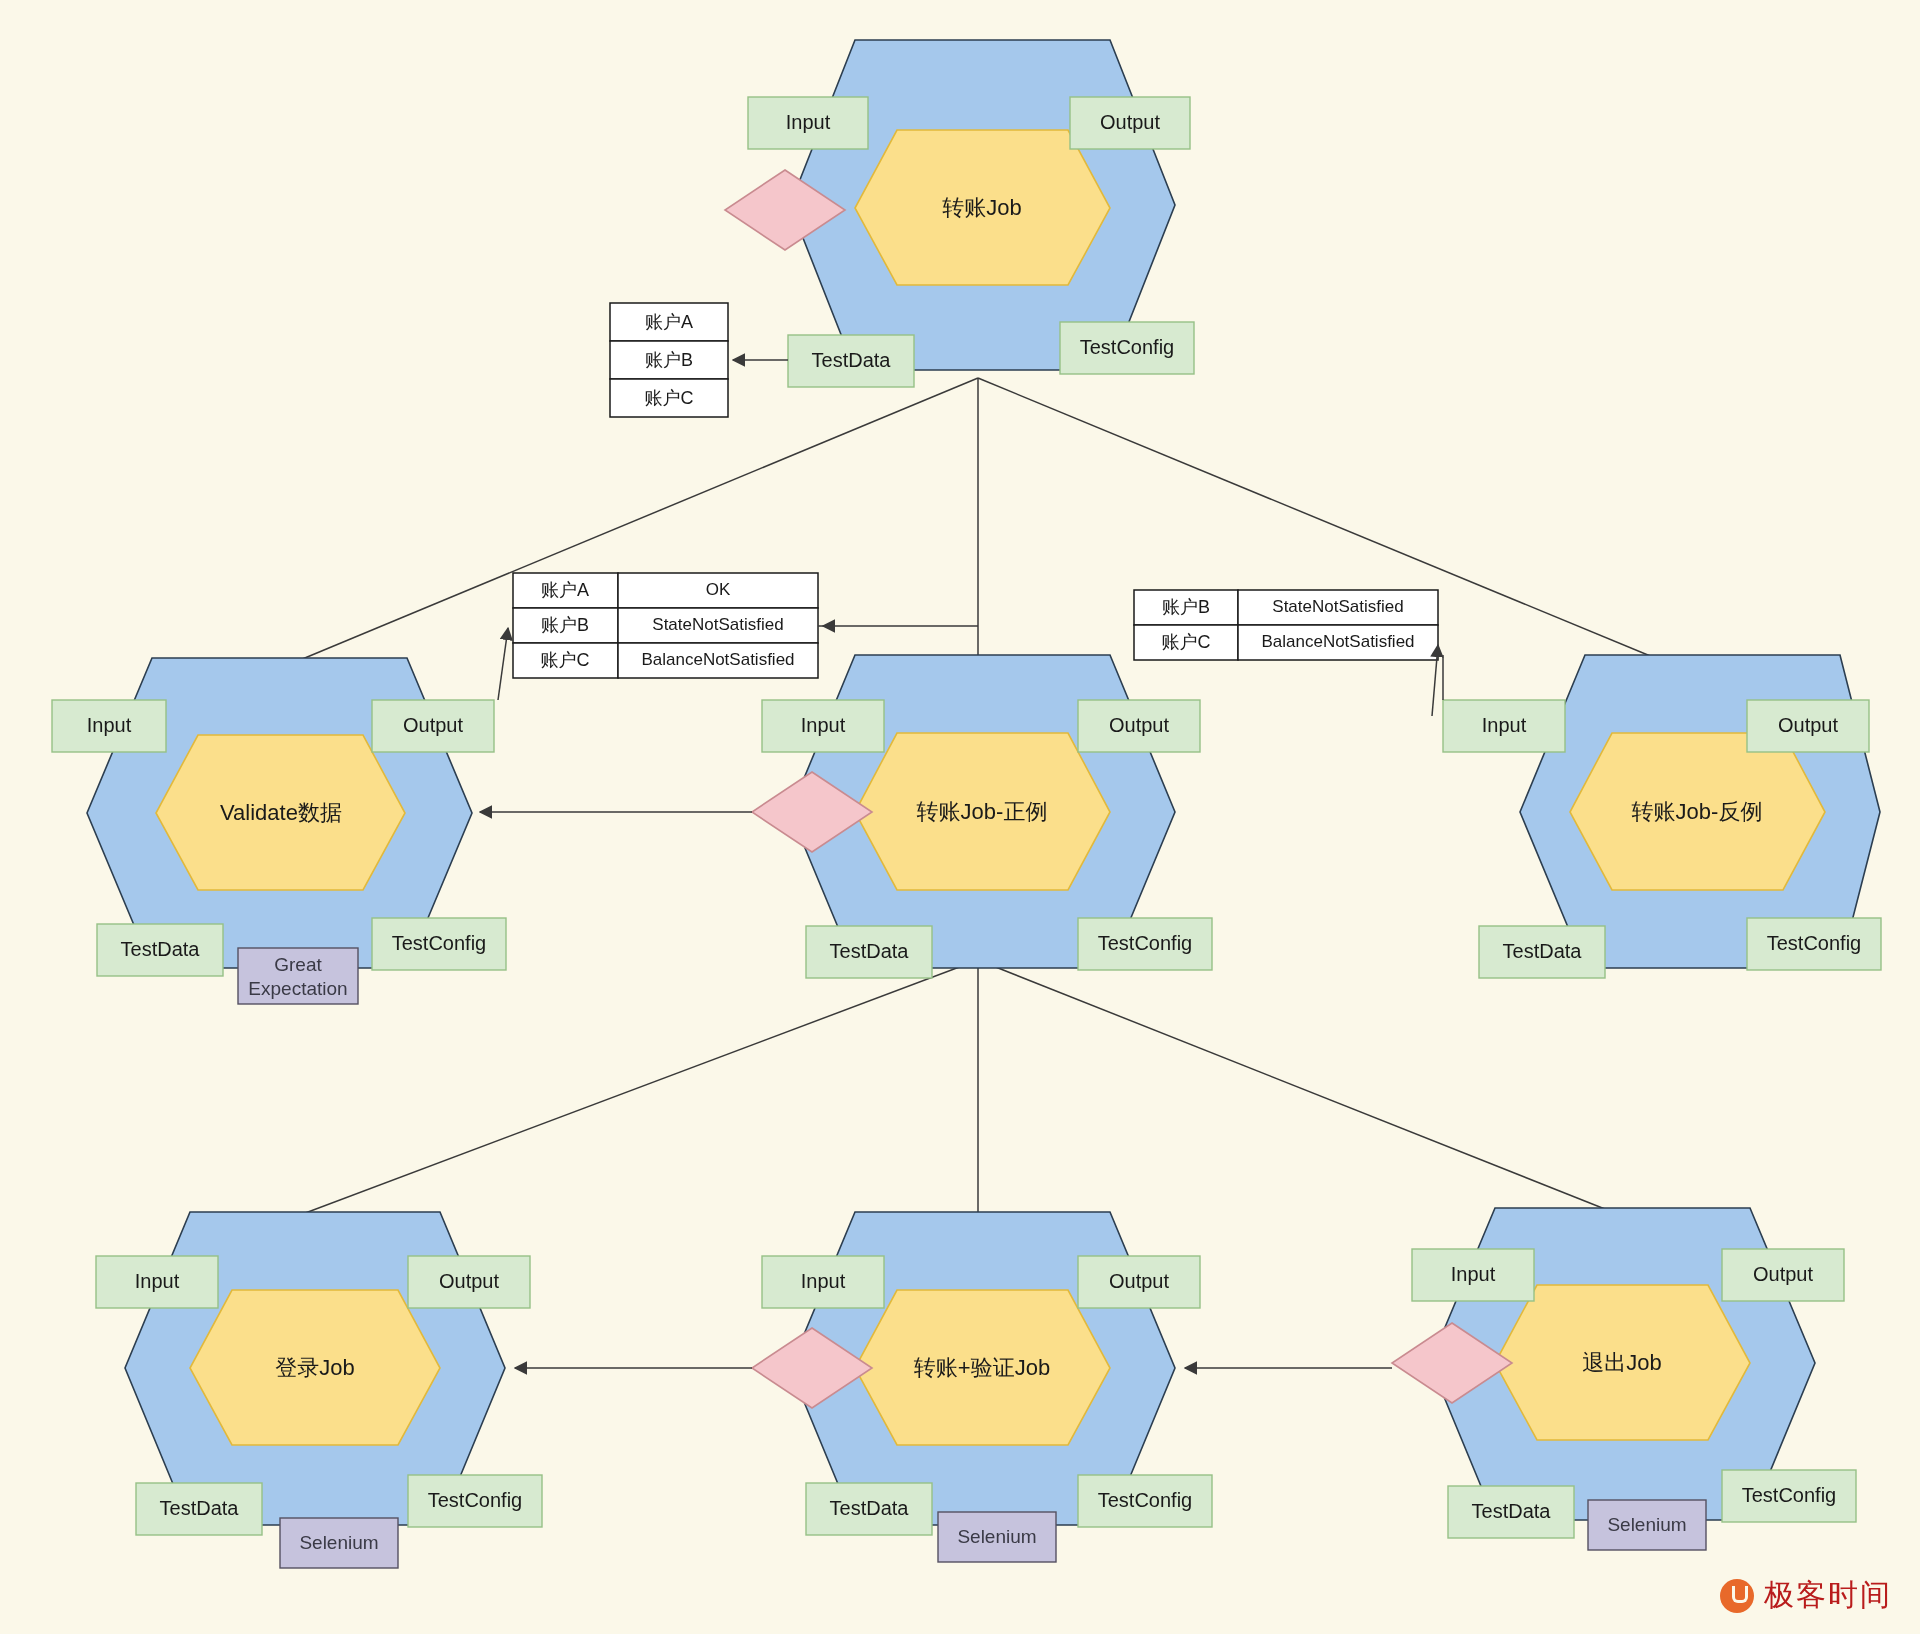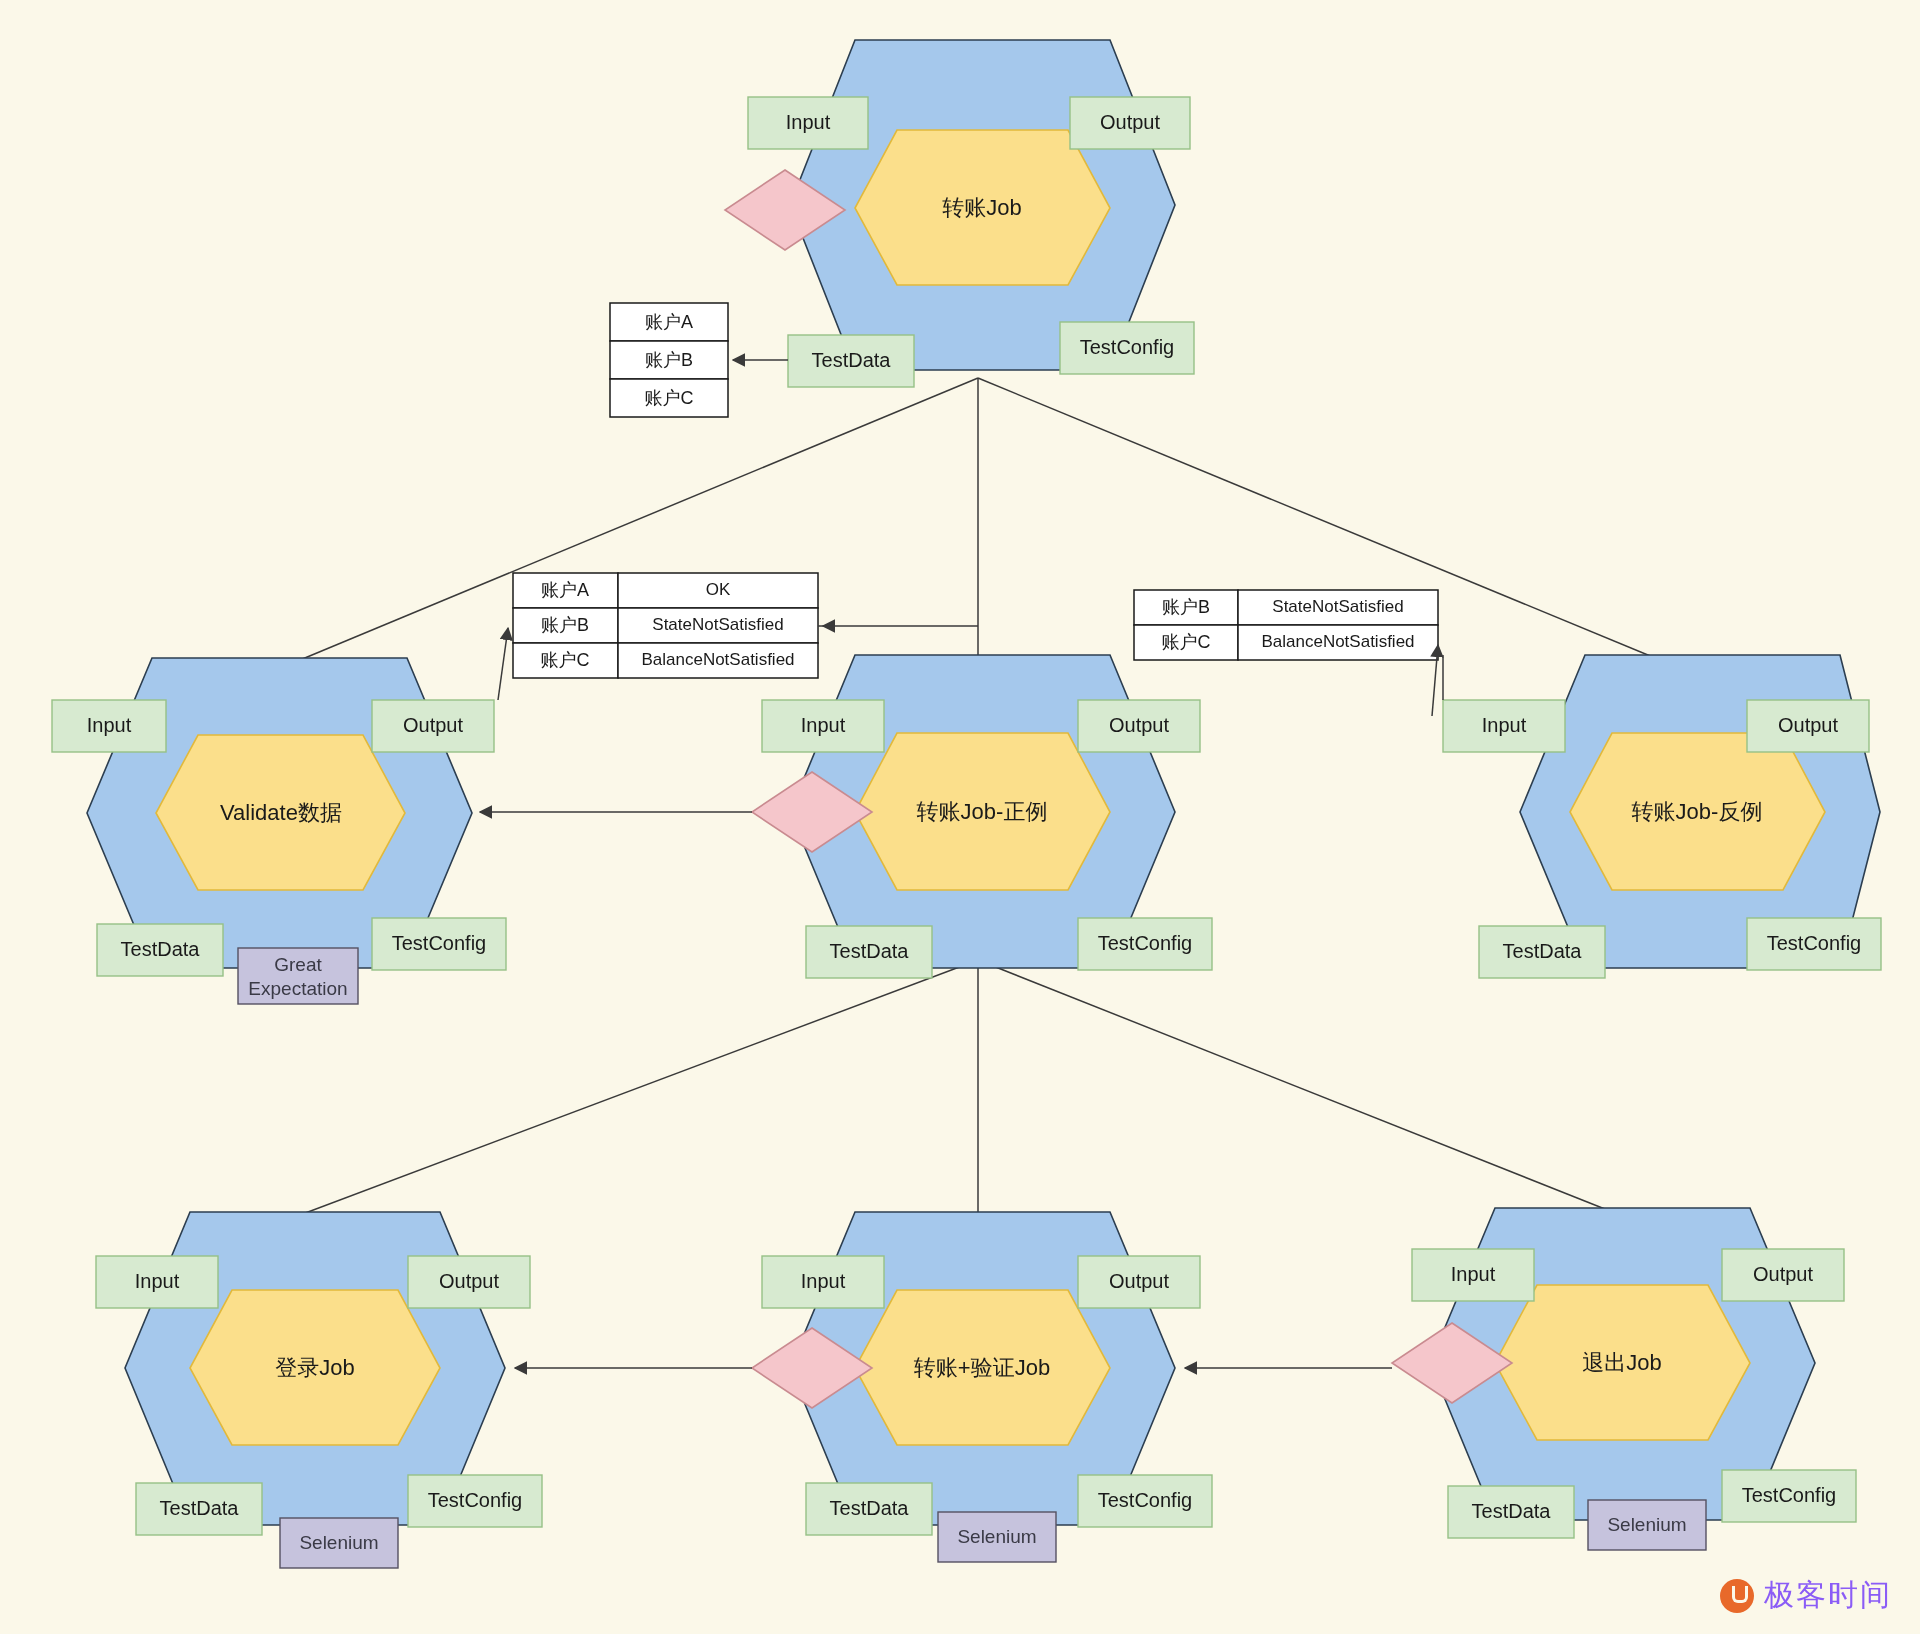--- a/index.html
+++ b/index.html
@@ -22,21 +22,21 @@
   .lbl{font-family:"Liberation Sans","DejaVu Sans",sans-serif;fill:#1a1a1a;text-anchor:middle;dominant-baseline:middle;}
   .lbl-port{font-size:20px;}
   .lbl-hex{font-size:22px;}
   .lbl-tool{font-size:19px;fill:#3a3a46;}
   .lbl-cell{font-size:18px;}
   .lbl-cell-sm{font-size:17px;}
   .wm{position:absolute;right:28px;bottom:18px;display:flex;align-items:center;gap:10px;}
   .wm-logo{width:34px;height:34px;border-radius:50%;background:#e8692a;position:relative;}
   .wm-logo:after{content:"";position:absolute;left:12px;top:7px;width:10px;height:14px;
       border:3px solid #fbf8e9;border-top:none;border-radius:0 0 6px 6px;}
-  .wm-text{font-size:30px;color:#8b5cf6;letter-spacing:2px;font-family:"DejaVu Sans",sans-serif;}
+  .wm-text{font-size:30px;color:#b91c1c;letter-spacing:2px;font-family:"DejaVu Sans",sans-serif;}
 </style>
 </head>
 <body>
 
 <div id="stage">
   <svg viewBox="0 0 1920 1634" xmlns="http://www.w3.org/2000/svg">
     <defs>
       <marker id="arrow" viewBox="0 0 10 10" refX="9" refY="5" markerWidth="9" markerHeight="9" orient="auto-start-reverse">
         <path d="M 0 0 L 10 5 L 0 10 z" fill="#3a3a3a"></path>
       </marker>

